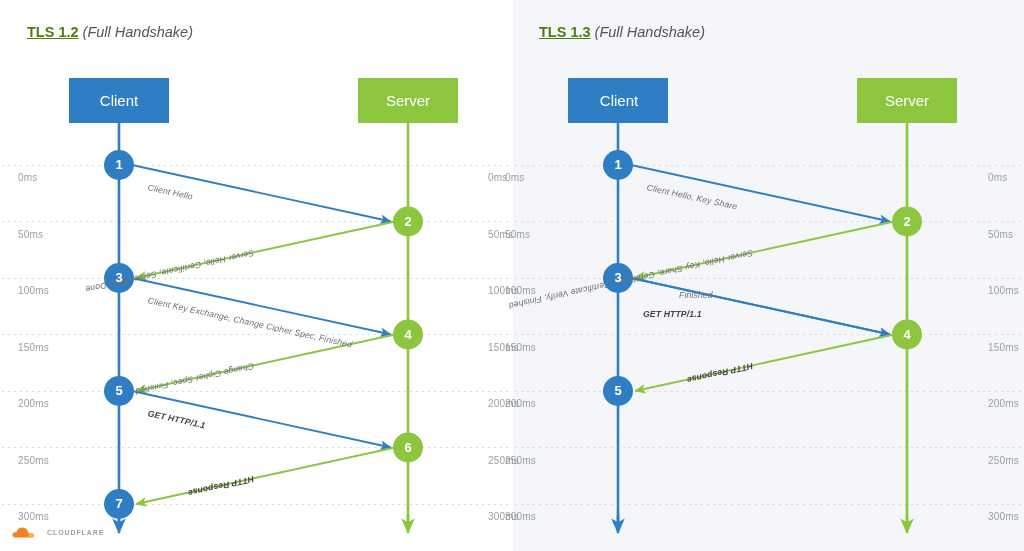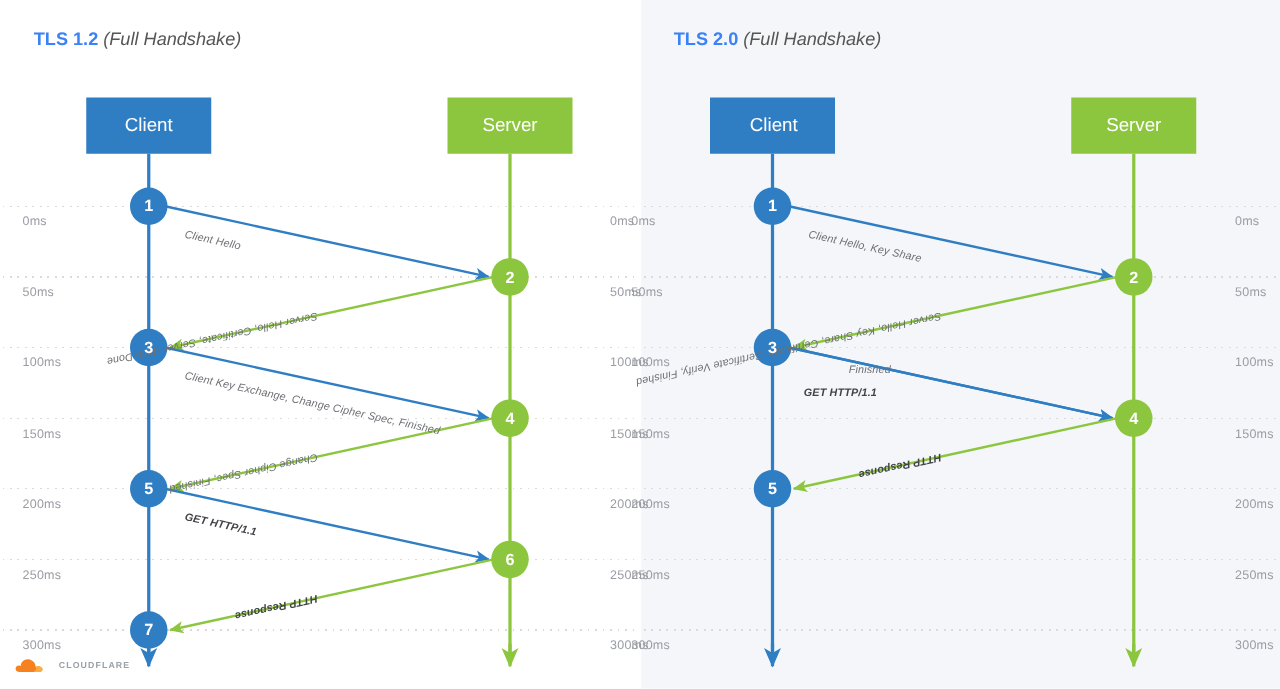--- a/index.html
+++ b/index.html
@@ -15,21 +15,21 @@
   .panel-bg-right { position: absolute; left: 513px; top: 0; width: 511px; height: 551px; background: #f4f6f9; }
 
   svg.diagram { position: absolute; left: 0; top: 0; width: 1024px; height: 551px; }
 
   .title {
     position: absolute;
     font-size: 14.5px;
     color: #4a4a4a;
     white-space: nowrap;
   }
-  .title .v { font-weight: bold; color: #3b82f6; }
+  .title .v { font-weight: bold; color: #4d7c0f; text-decoration: underline; }
   .title .h { font-style: italic; color: #555; }
 
   .tick {
     position: absolute;
     font-size: 10px;
     color: #9a9da3;
     white-space: nowrap;
     letter-spacing: .2px;
   }
 
@@ -142,21 +142,21 @@
       <circle cx="618" cy="278" r="15" fill="#2f7ec4"></circle>
       <circle cx="907" cy="334.5" r="15" fill="#8cc63f"></circle>
       <circle cx="618" cy="391" r="15" fill="#2f7ec4"></circle>
     </svg>
 
   <div class="title" style="left:27px; top:24px;">
     <span class="v">TLS 1.2</span>
     <span class="h">(Full Handshake)</span>
   </div>
   <div class="title" style="left:539px; top:24px;">
-    <span class="v">TLS 2.0</span>
+    <span class="v">TLS 1.3</span>
     <span class="h">(Full Handshake)</span>
   </div>
 
   <div class="boxlabel" style="left:69px;  top:78px;">Client</div>
   <div class="boxlabel" style="left:358px; top:78px;">Server</div>
   <div class="boxlabel" style="left:569px; top:78px;">Client</div>
   <div class="boxlabel" style="left:857px; top:78px;">Server</div>
 
   <div id="overlay">
       <div class="tick" style="left: 18px; top: 172px;">0ms</div>

